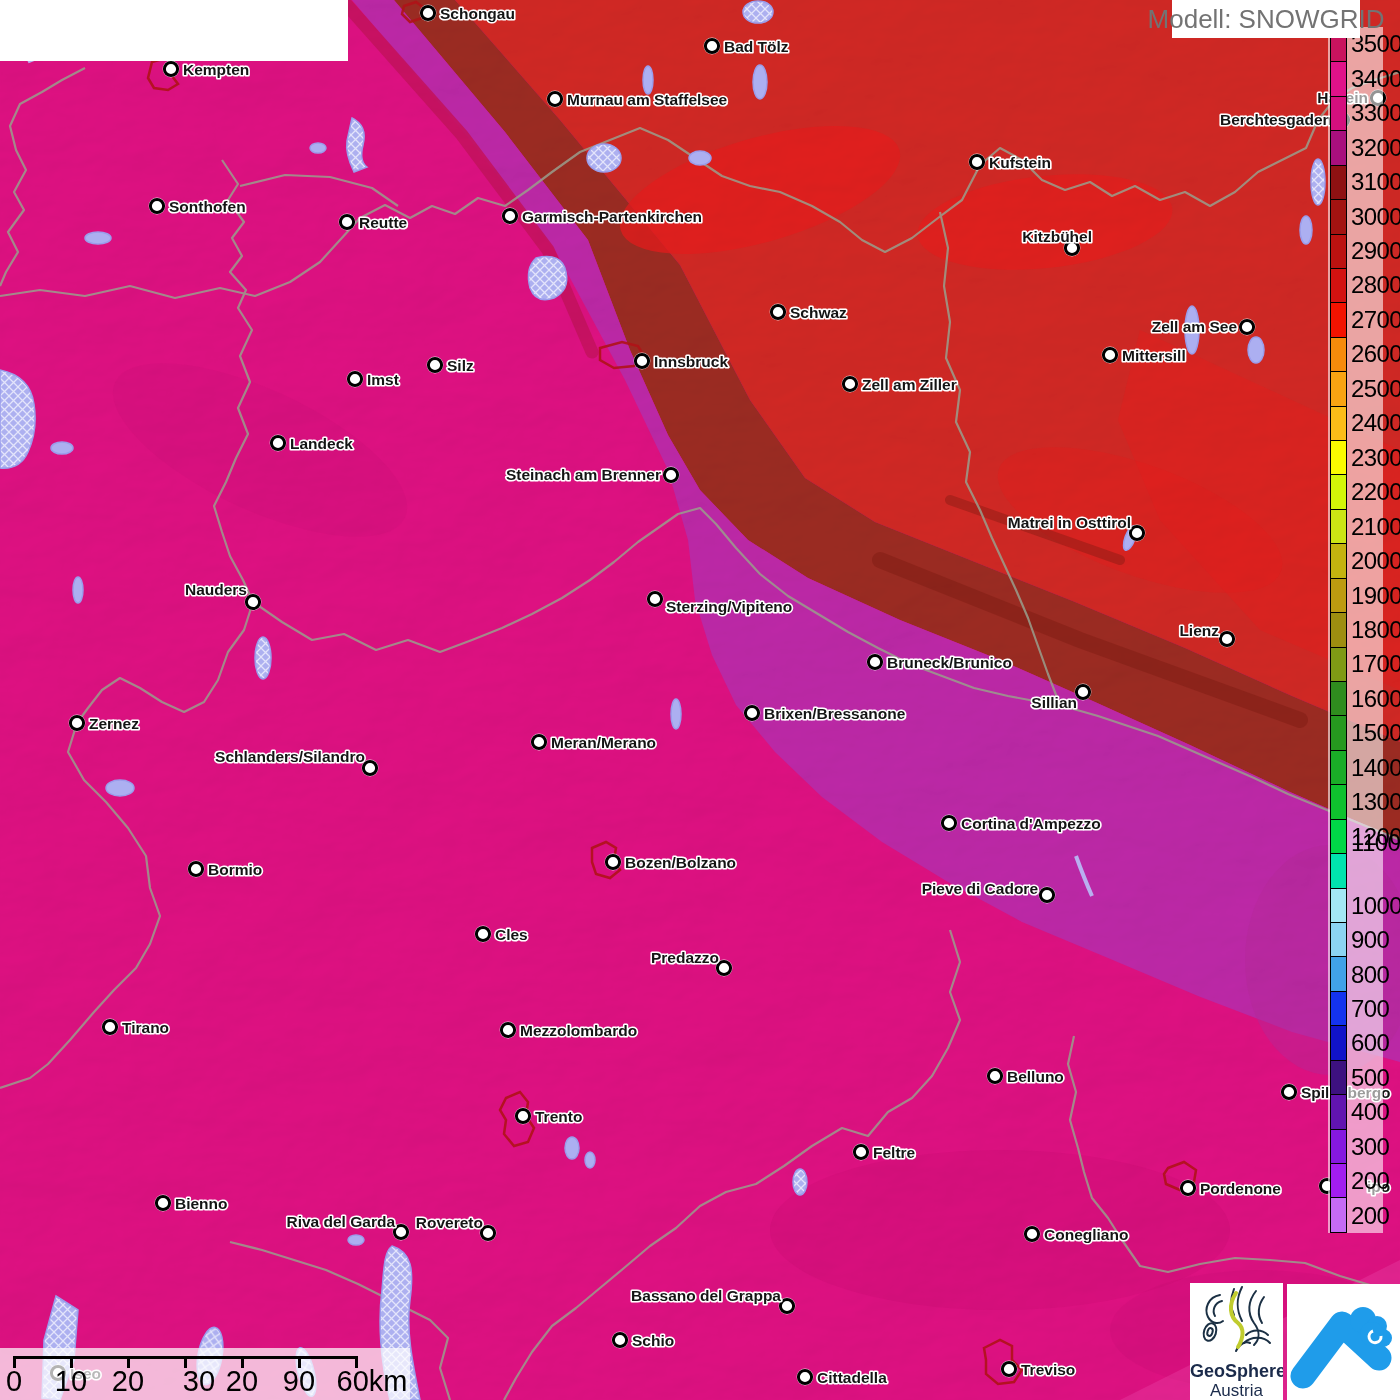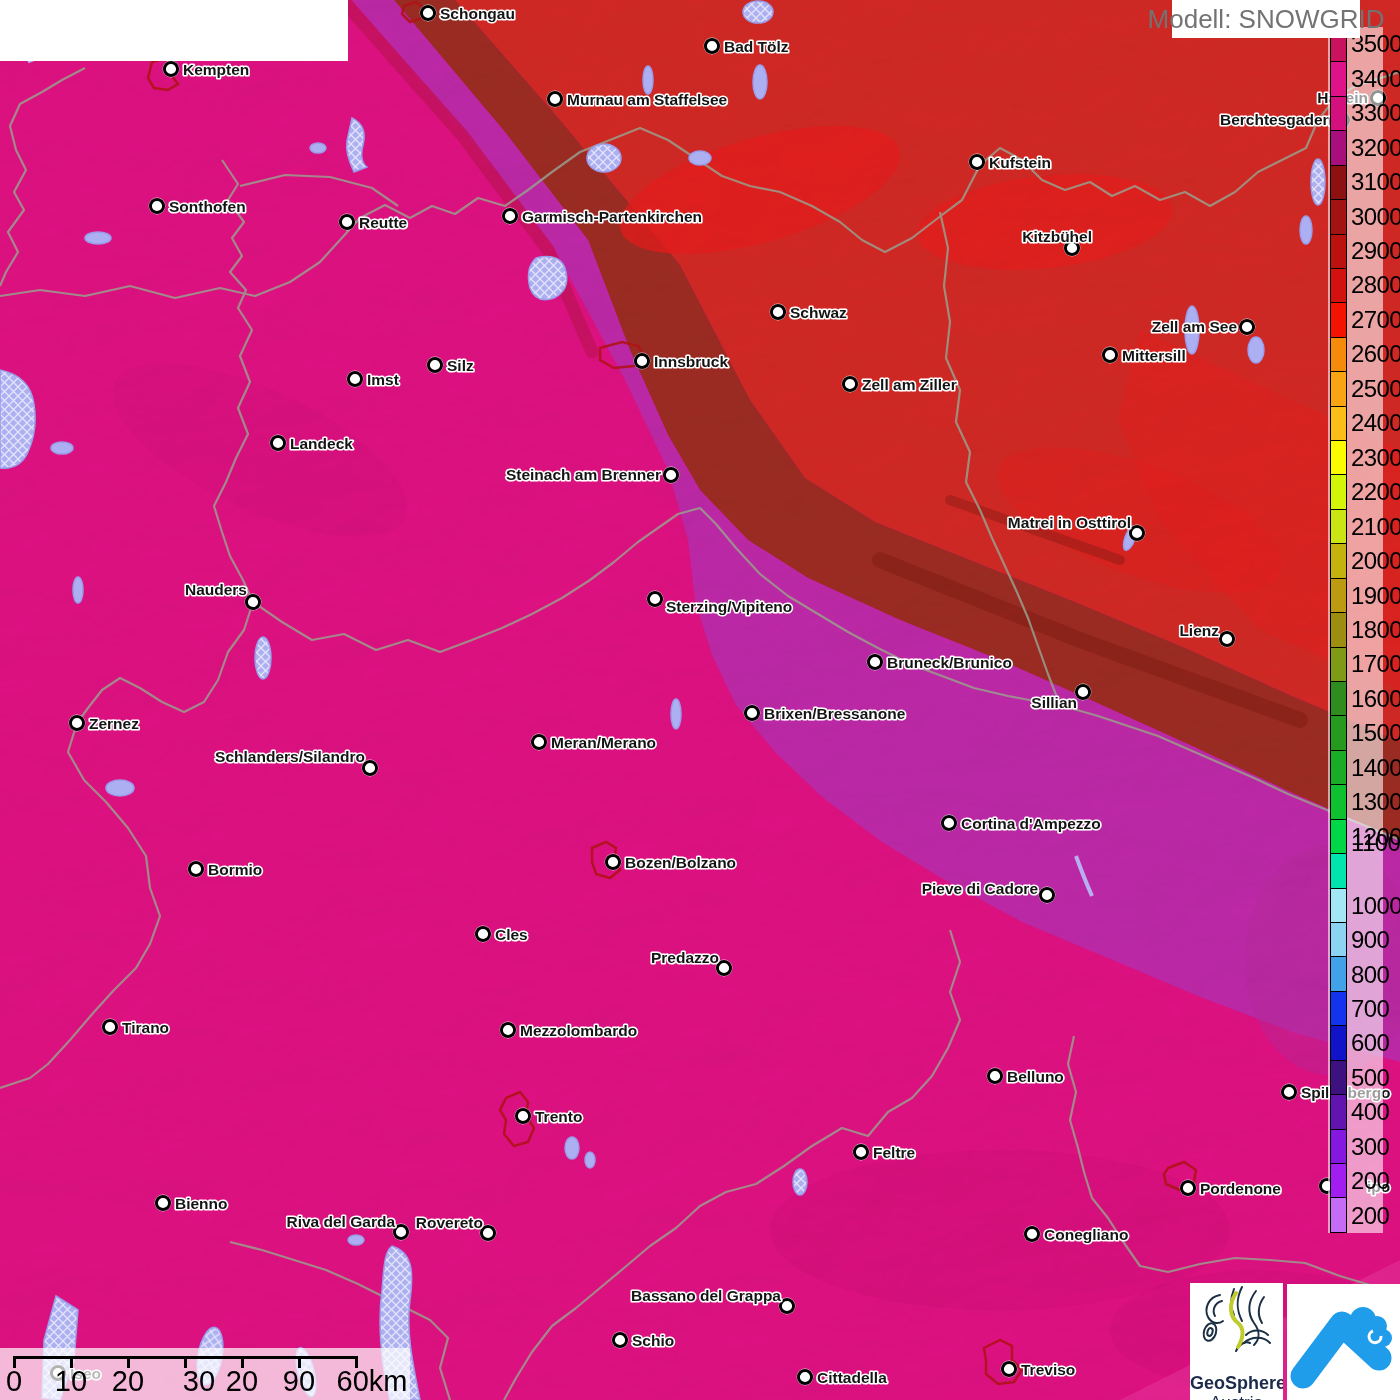--- a/index.html
+++ b/index.html
@@ -26,21 +26,21 @@
   .legend-seg:last-child{border-bottom:none}
   .legend-label{position:absolute;left:23px;height:34.46px;display:flex;align-items:center;
                 font-size:24px;letter-spacing:-0.6px;color:#000;white-space:nowrap}
   
   .scalebar{position:absolute;left:0;top:1348px;width:410px;height:52px;background:rgba(255,255,255,0.70);z-index:20}
   .sb-line{position:absolute;left:14px;top:8px;width:343px;height:0;border-top:3px solid #000}
   .sb-tick{position:absolute;top:8px;width:3px;height:12px;background:#000}
   .sb-label{position:absolute;top:17px;transform:translateX(-50%);font-size:29px;color:#000;white-space:nowrap}
   
   .logo-geo{position:absolute;left:1190px;top:1283px;width:93px;height:117px;background:#fff;z-index:30;text-align:center;overflow:hidden}
-  .logo-geo .t1{font-size:18px;font-weight:bold;color:#1B2B4B;line-height:20px;margin-top:12px}
+  .logo-geo .t1{font-size:18px;font-weight:bold;color:#1B2B4B;line-height:20px;margin-top:0}
   .logo-geo .t2{font-size:17px;color:#1B2B4B;line-height:20px}
   .logo-blue{position:absolute;left:1287px;top:1284px;width:113px;height:116px;background:#fff;z-index:30;overflow:hidden}
 </style>
 </head>
 <body>
 
 <div class="stage">
 
 <svg id="map" width="1400" height="1400" viewBox="0 0 1400 1400">
   <defs>

